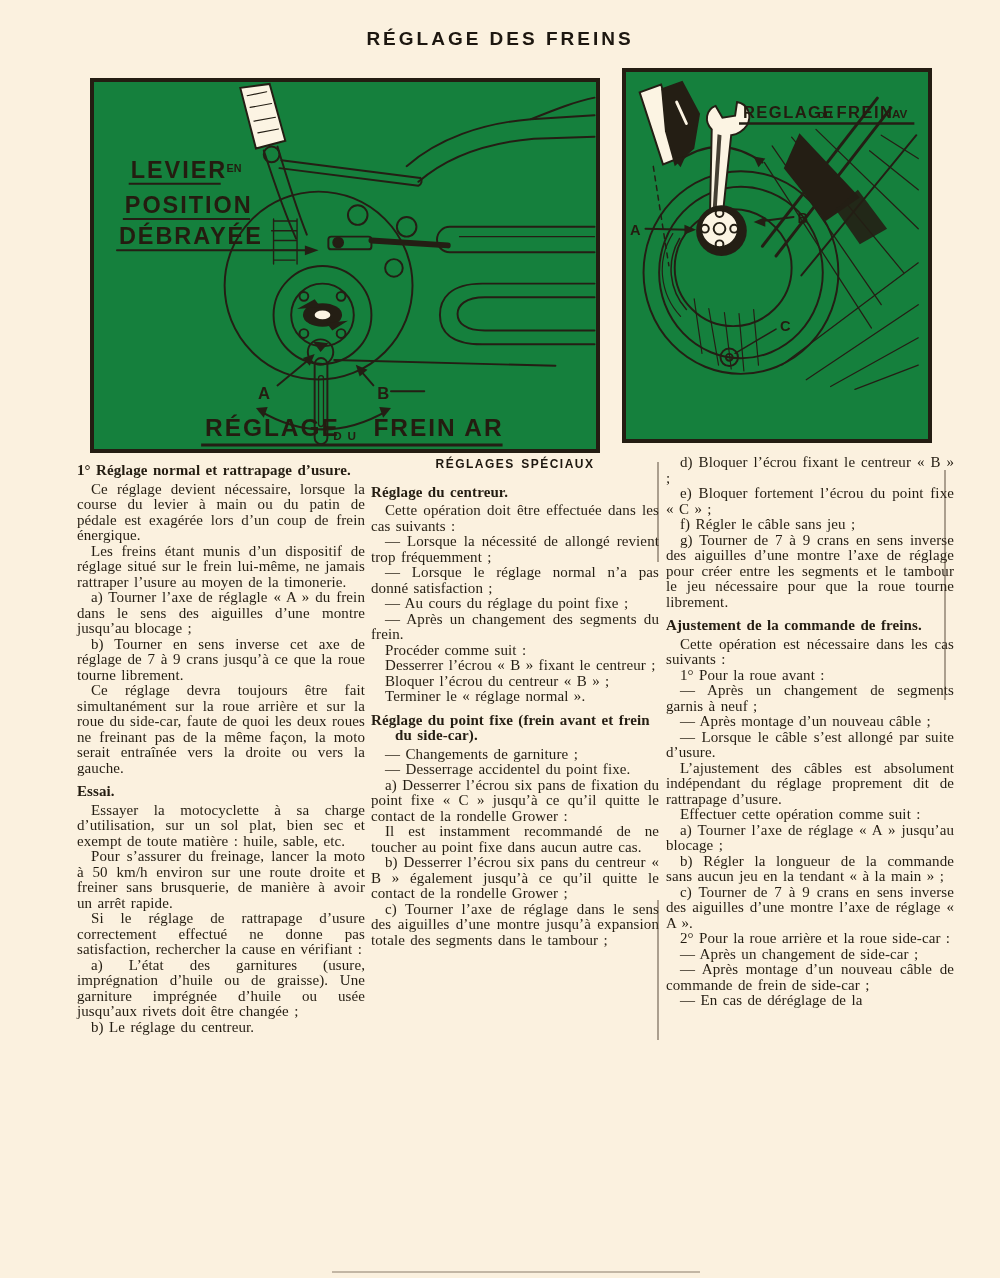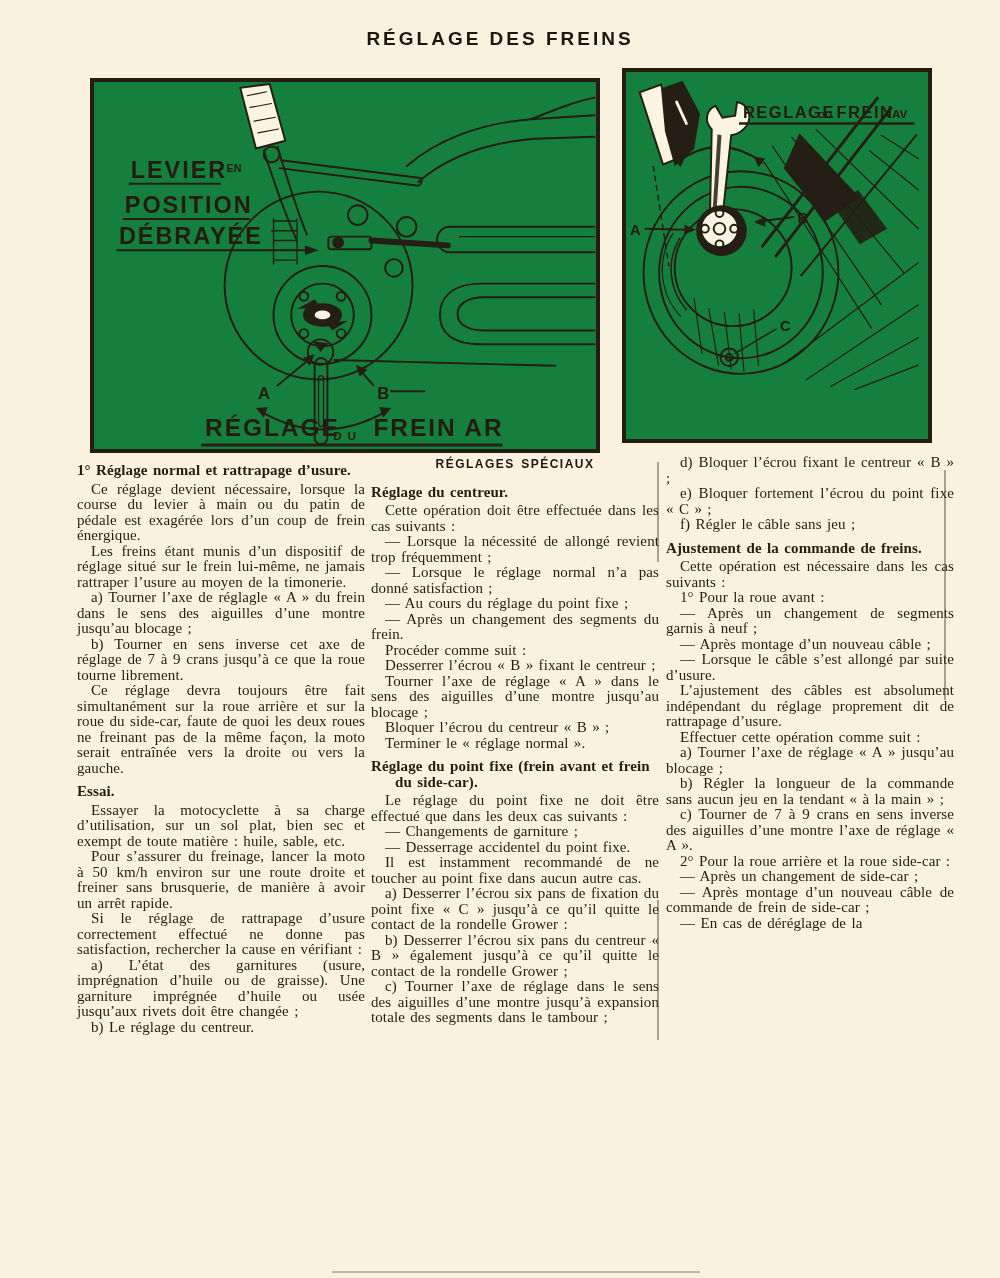--- a/index.html
+++ b/index.html
@@ -201,36 +201,35 @@
   <div class="col col-2">
       <div class="blk-title">RÉGLAGES SPÉCIAUX</div>
       <div class="blk-heading">Réglage du centreur.</div>
       <p class="blk-para">Cette opération doit être effectuée dans les cas suivants :</p>
       <p class="blk-para">— Lorsque la nécessité de allongé revient trop fréquemment ;</p>
       <p class="blk-para">— Lorsque le réglage normal n’a pas donné satisfaction ;</p>
       <p class="blk-para">— Au cours du réglage du point fixe ;</p>
       <p class="blk-para">— Après un changement des segments du frein.</p>
       <p class="blk-para">Procéder comme suit :</p>
       <p class="blk-para">Desserrer l’écrou « B » fixant le centreur ;</p>
-      <p class="blk-para">Tourner l’axe de réglage « A » dans le sens des aiguilles d’une montre jusqu’au blocage ;</p>
       <p class="blk-para">Bloquer l’écrou du centreur « B » ;</p>
       <p class="blk-para">Terminer le « réglage normal ».</p>
       <div class="blk-heading">Réglage du point fixe (frein avant et frein du side-car).</div>
-      <p class="blk-para">Le réglage du point fixe ne doit être effectué que dans les deux cas suivants :</p>
       <p class="blk-para">— Changements de garniture ;</p>
       <p class="blk-para">— Desserrage accidentel du point fixe.</p>
+      <p class="blk-para">a) Desserrer l’écrou six pans de fixation du point fixe « C » jusqu’à ce qu’il quitte le contact de la rondelle Grower :</p>
       <p class="blk-para">Il est instamment recommandé de ne toucher au point fixe dans aucun autre cas.</p>
-      <p class="blk-para">a) Desserrer l’écrou six pans de fixation du point fixe « C » jusqu’à ce qu’il quitte le contact de la rondelle Grower :</p>
       <p class="blk-para">b) Desserrer l’écrou six pans du centreur « B » également jusqu’à ce qu’il quitte le contact de la rondelle Grower ;</p>
       <p class="blk-para">c) Tourner l’axe de réglage dans le sens des aiguilles d’une montre jusqu’à expansion totale des segments dans le tambour ;</p>
     </div>
   <div class="col col-3">
       <p class="blk-para">d) Bloquer l’écrou fixant le centreur « B » ;</p>
       <p class="blk-para">e) Bloquer fortement l’écrou du point fixe « C » ;</p>
       <p class="blk-para">f) Régler le câble sans jeu ;</p>
+      <p class="blk-para">g) Tourner de 7 à 9 crans en sens inverse des aiguilles d’une montre l’axe de réglage pour créer entre les segments et le tambour le jeu nécessaire pour que la roue tourne librement.</p>
       <div class="blk-heading">Ajustement de la commande de freins.</div>
       <p class="blk-para">Cette opération est nécessaire dans les cas suivants :</p>
       <p class="blk-para gap">1° Pour la roue avant :</p>
       <p class="blk-para">— Après un changement de segments garnis à neuf ;</p>
       <p class="blk-para">— Après montage d’un nouveau câble ;</p>
       <p class="blk-para">— Lorsque le câble s’est allongé par suite d’usure.</p>
       <p class="blk-para">L’ajustement des câbles est absolument indépendant du réglage proprement dit de rattrapage d’usure.</p>
       <p class="blk-para">Effectuer cette opération comme suit :</p>
       <p class="blk-para">a) Tourner l’axe de réglage « A » jusqu’au blocage ;</p>
       <p class="blk-para">b) Régler la longueur de la commande sans aucun jeu en la tendant « à la main » ;</p>

